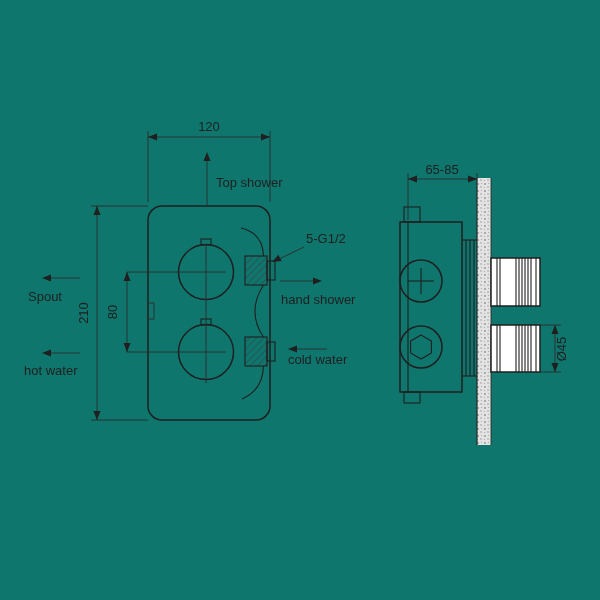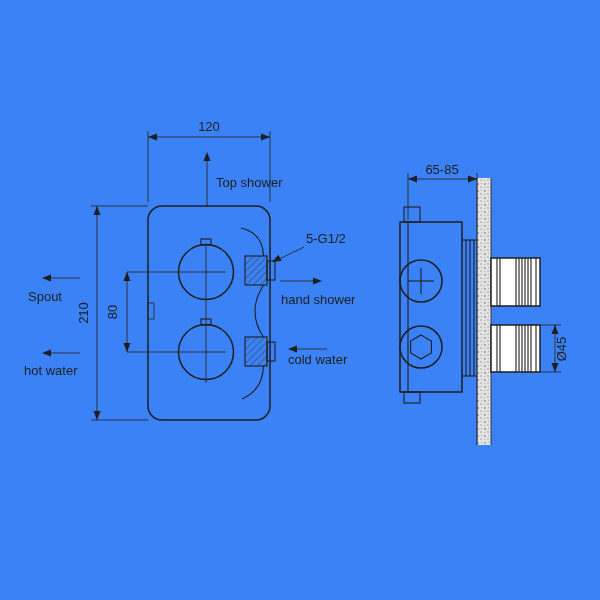--- a/index.html
+++ b/index.html
@@ -1,16 +1,16 @@
 <!DOCTYPE html>
 <html><head>
 <meta charset="utf-8">
 <style>
   html,body{margin:0;padding:0;background:#ffffff;}
-  .stage{width:600px;height:600px;position:relative;background:#3b82f6;overflow:hidden;}
+  .stage{width:600px;height:600px;position:relative;background:#0f766e;overflow:hidden;}
   svg{display:block;}
   text{font-family:"Liberation Sans","DejaVu Sans",sans-serif;font-size:13px;fill:#1f1f1f;}
   .obj{fill:none;stroke:#1f1f1f;stroke-width:1.5;stroke-linejoin:round;}
   .obj2{fill:none;stroke:#1f1f1f;stroke-width:1.1;}
   .thin{fill:none;stroke:#2b2b2b;stroke-width:0.9;}
   .arrow{fill:#1f1f1f;stroke:none;}
 </style>
 </head>
 <body>
 

